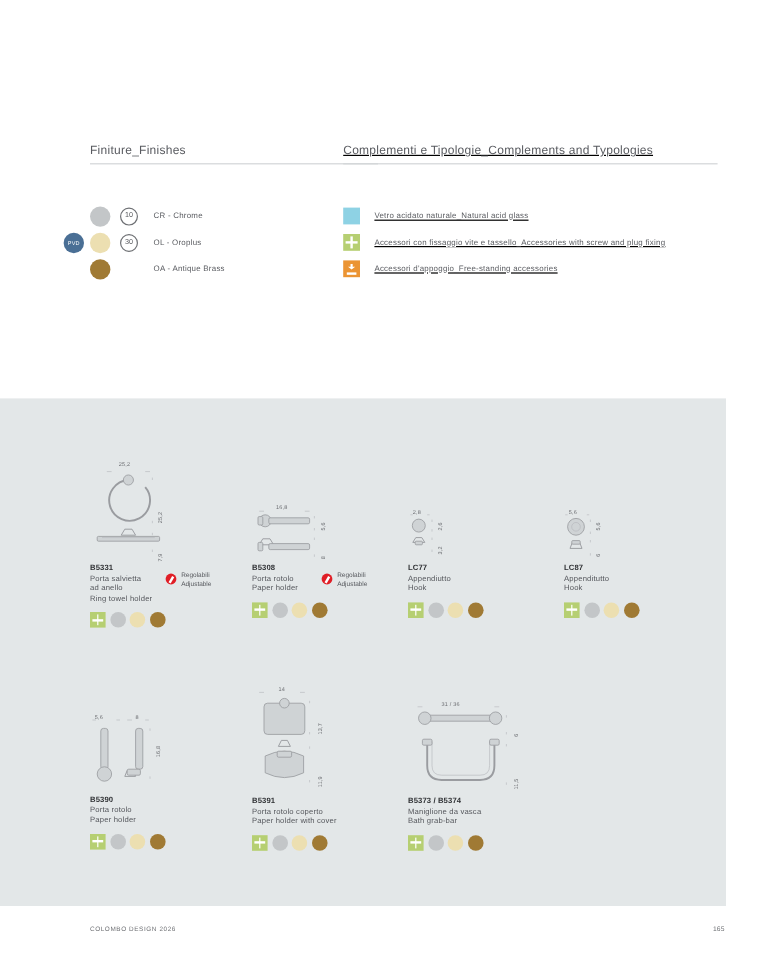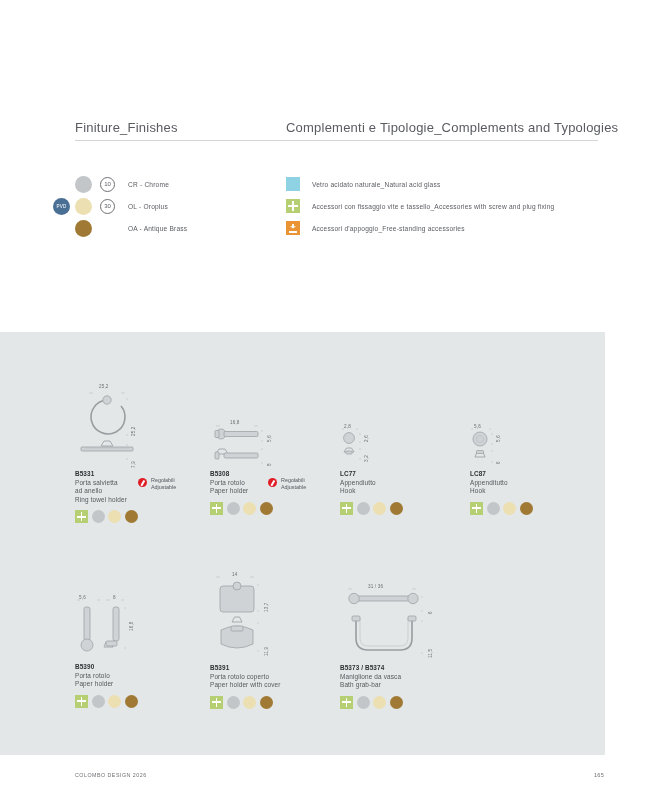--- a/index.html
+++ b/index.html
@@ -10,24 +10,24 @@
     font-family: "Liberation Sans", sans-serif;
     overflow: hidden;
   }
   .page { position: relative; width: 646px; height: 807px; background:#fff; }
 
   
   .legend-zone { position:absolute; left:0; top:120px; width:646px; height:200px; }
 
   .legend-col { position:absolute; }
   .legend-col.left  { left:75px;  width:240px; }
-  .legend-col.right { left:286px; width:312px; }
+  .legend-col.right { left:286px; width:312px;text-decoration:underline; }
 
   .legend-title {
-    font-size:13px; color:#595b60; letter-spacing:.22px;
+    font-size:10px; color:#595b60; letter-spacing:.22px;
     padding-bottom:5px; white-space:nowrap;
   }
   .legend-rule { height:1px; background:#d3d5d7; width:100%; }
 
   .legend-rows { margin-top:32px; }
   .legend-row { display:flex; align-items:center; height:22px; position:relative; }
   .legend-row .lbl {
     font-size:6.6px; color:#5a5c61; letter-spacing:.2px; white-space:nowrap;
   }
 

